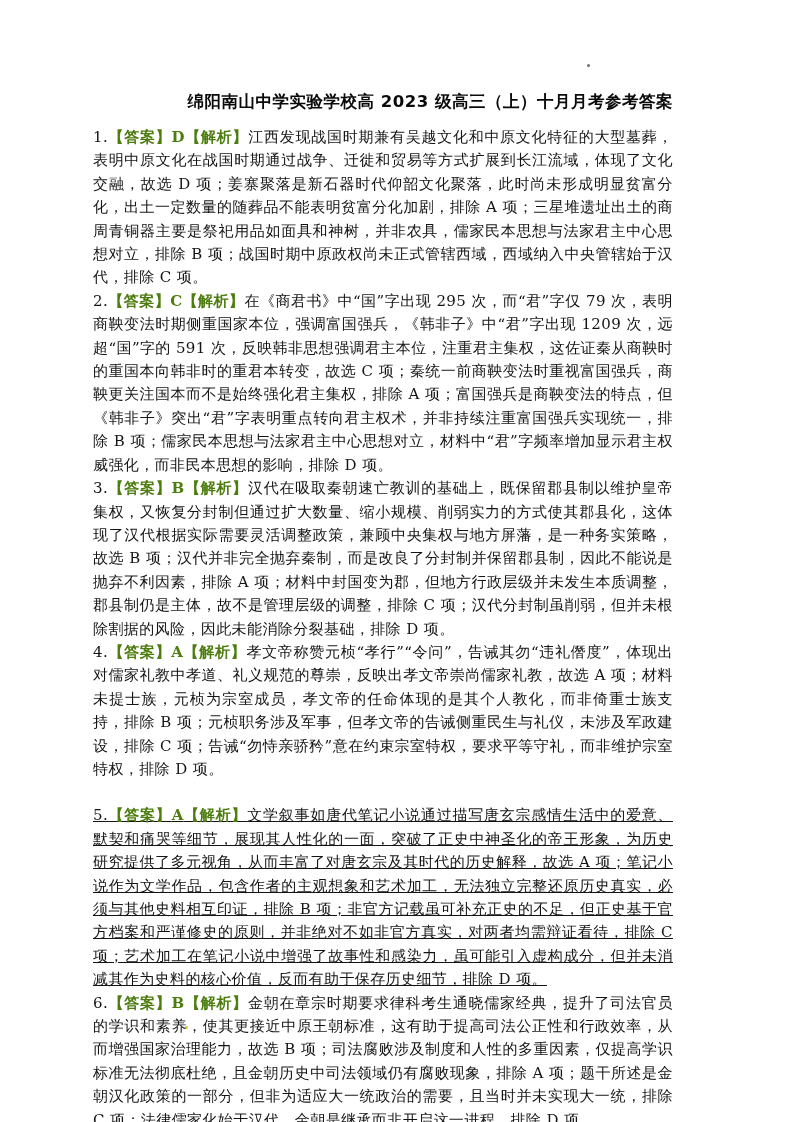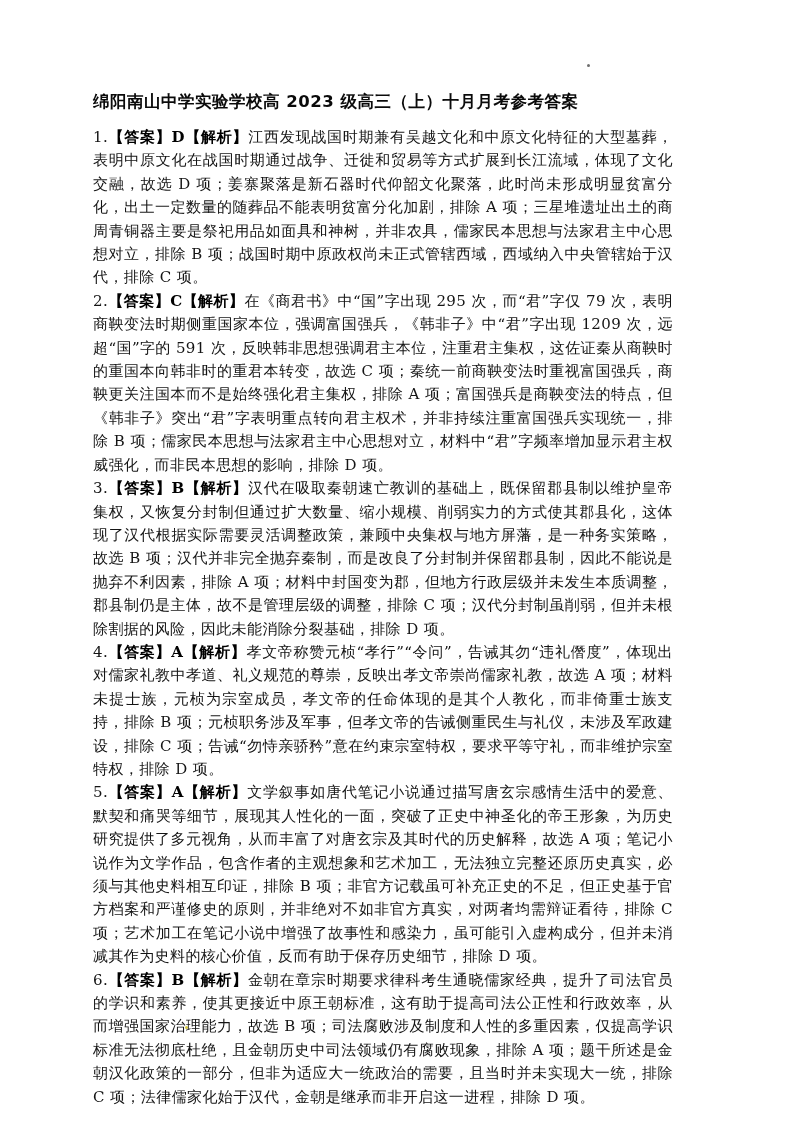--- a/index.html
+++ b/index.html
@@ -28,38 +28,40 @@
     position: absolute;
     left: 93px;
     top: 90px;
     width: 580px;
   }
   .doc-title {
     font-family: "DejaVu Sans", "Liberation Sans", sans-serif;
     font-weight: bold;
     font-size: 16.5px;
     line-height: 24px;
-    text-align: left;
+    text-align: right;
     letter-spacing: 0.5px;
     margin: 0 0 12px 0;
     color: #0a0a0a;
   }
   p.para {
     margin: 0;
     font-size: 15px;
     line-height: 23.4px;
     text-align: justify;
     letter-spacing: 0.4px;
     color: #141414;
   }
   p.para.gap-before {
+    margin-top: 23px;
+    text-decoration: underline;
   }
   .lbl, .ans {
     font-weight: bold;
-    color: #000000;
+    color: #4d7c0f;
   }
   .num {
     font-weight: normal;
   }
   .speck {
     position: absolute;
     border-radius: 50%;
   }
   .speck-top {
     left: 587px;

